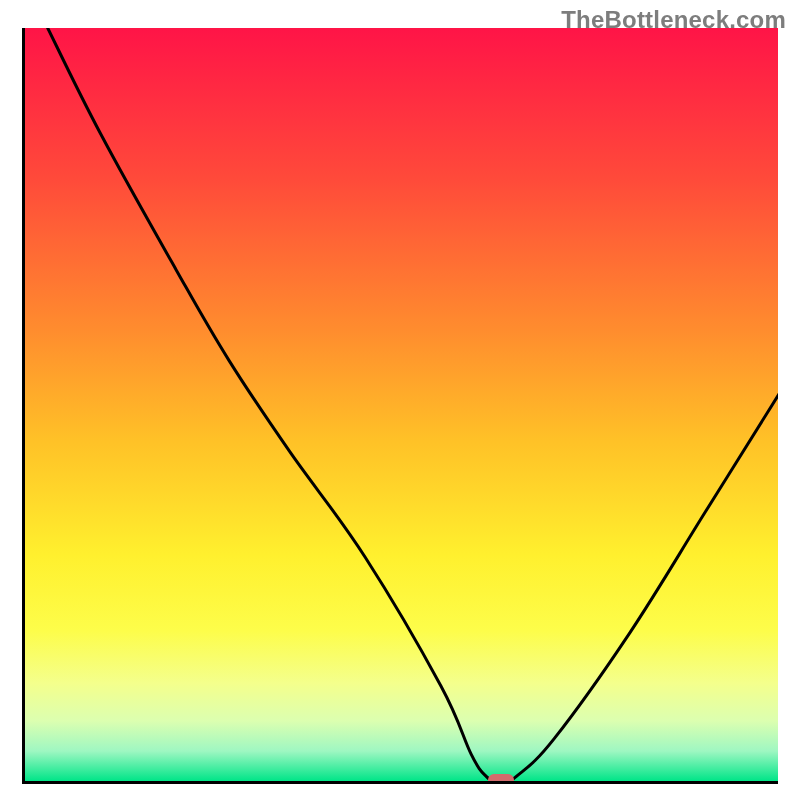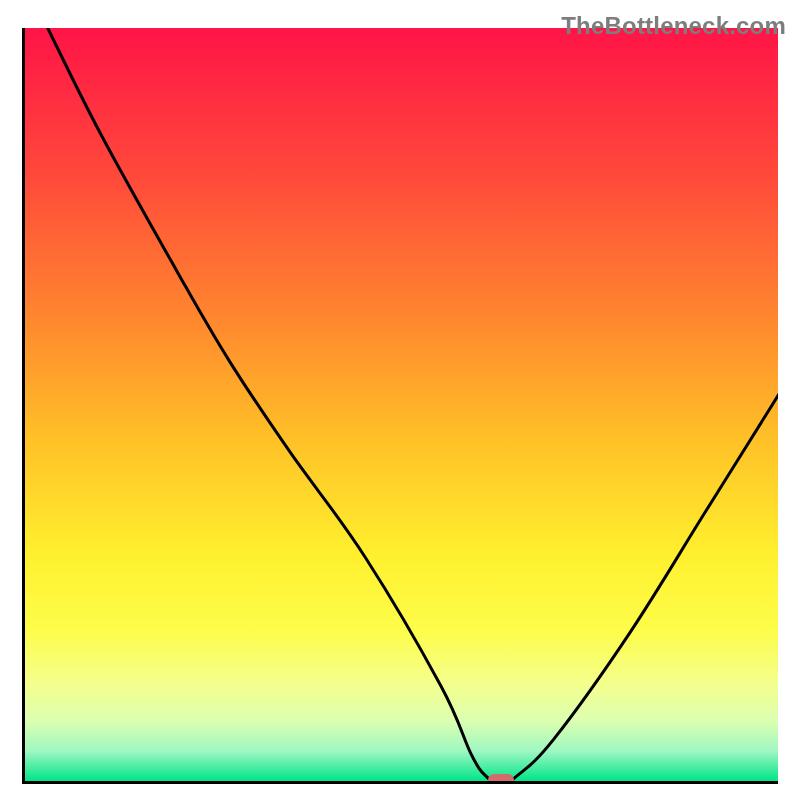--- a/index.html
+++ b/index.html
@@ -11,21 +11,21 @@
     font-family: Arial, Helvetica, sans-serif;
     overflow: hidden;
   }
   .stage {
     position: relative;
     width: 800px;
     height: 800px;
   }
   .watermark {
     position: absolute;
-    top: 12px;
+    top: 6px;
     right: 14px;
     font-size: 24px;
     font-weight: 600;
     color: #7d7d7d;
     letter-spacing: 0.2px;
     z-index: 10;
   }
   .plot {
     position: absolute;
     left: 22px;

